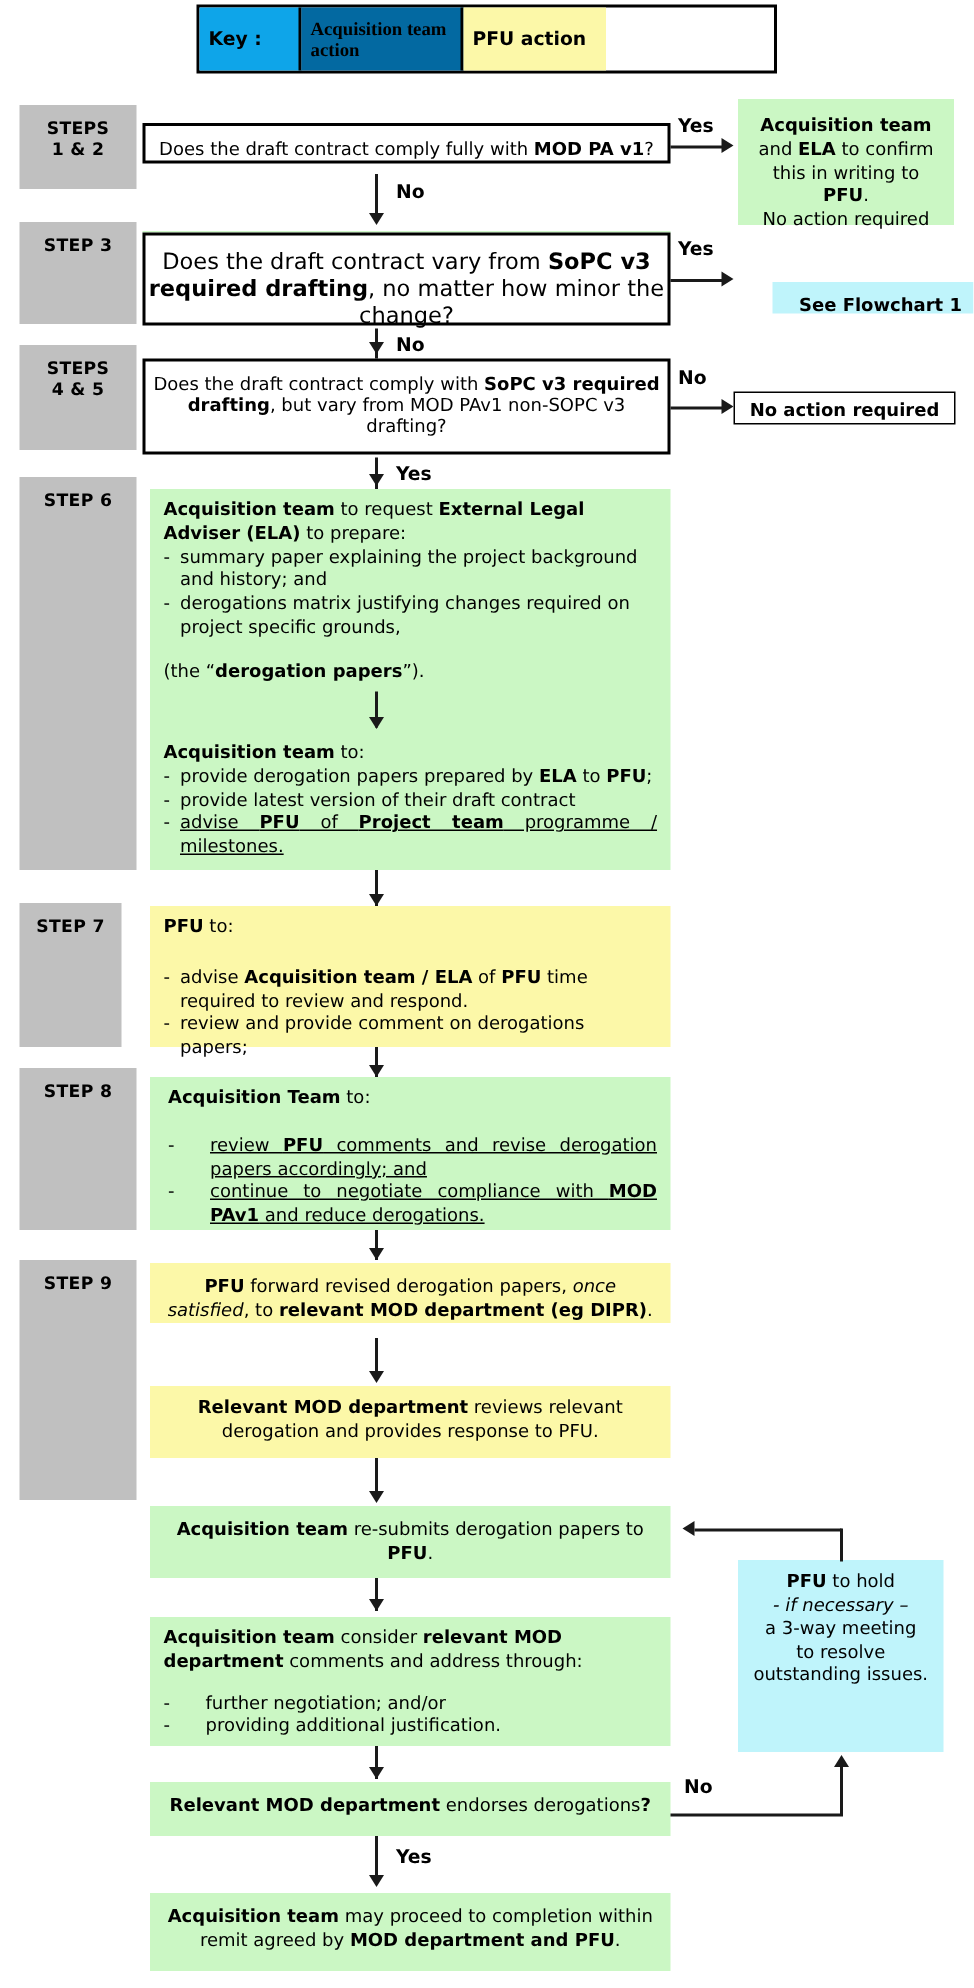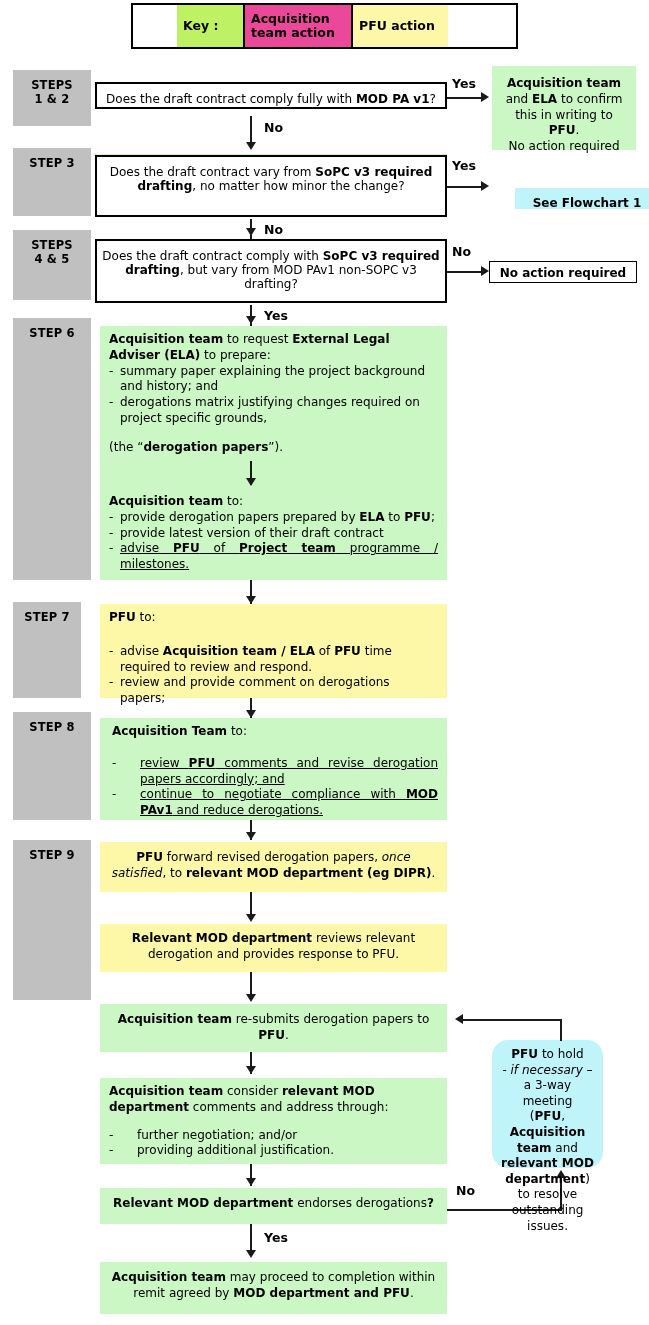--- a/index.html
+++ b/index.html
@@ -33,22 +33,22 @@
     box-sizing: border-box;
     display: flex;
     align-items: center;
     padding: 3px 6px;
     font-size: 12.5px;
     font-weight: bold;
     line-height: 1.12;
     border-right: 2px solid #000;
   }
   .key-cell:last-child { border-right: none; }
-  .key-label  { width: 68px; background:#bef264; justify-content:flex-start; align-items:center;margin-left:44px;}
-  .key-green  { width: 108px; background:#ec4899; }
+  .key-label  { width: 68px; background:#0ea5e9; justify-content:flex-start; align-items:center;}
+  .key-green  { width: 108px; background:#0369a1;font-family:Liberation Serif, serif; }
   .key-blue   { width: 116px; background:#bff4fb; }
   .key-yellow { width: 95px;  background:#fcf8a8; }
 
   
   .step-label {
     background: #c0c0c0;
     color: #000;
     font-size: 11.5px;
     font-weight: bold;
     letter-spacing: 0.2px;
@@ -187,21 +187,21 @@
     <div><span>this in writing to </span><span class="bold">PFU</span><span>.</span></div>
     <div>No action required</div>
   </div>
 
   <div class="abs vline" style="left:250px; top:116px; height:28px;"></div>
   <div class="abs arrow-down" style="left:246px; top:142px;"></div>
   <div class="abs edge-label" style="left:264px; top:120px;">No</div>
 
   <div class="abs greenband" style="left:95px; top:154px; width:352px; height:10px;"></div>
   <div class="abs decision" style="left:95px; top:155px; width:352px; height:62px;">
-    <div style="font-size:12px;">
+    <div style="font-size:15px;">
       <span>Does the draft contract vary from </span><span class="bold">SoPC v3 required drafting</span><span>, no matter how minor the change?</span>
     </div>
   </div>
 
   <div class="abs hline" style="left:447px; top:186px; width:35px;"></div>
   <div class="abs arrow-right" style="left:481px; top:181px;"></div>
   <div class="abs edge-label" style="left:452px; top:158px;">Yes</div>
 
   <div class="abs box box-blue ctr bold" style="left:492px; top:188px; width:144px; height:21px; padding-top:8px;margin-left:23px;">See Flowchart 1</div>
 
@@ -277,21 +277,21 @@
     <div style="height:16px;"></div>
     <ul>
       <li class="li-wide just"><span>review </span><span class="bold">PFU</span><span> comments and revise derogation papers   accordingly; and</span></li>
       <li class="li-wide just"><span>continue to negotiate compliance with </span><span class="bold">MOD PAv1</span><span> and  reduce derogations.</span></li>
     </ul>
   </div>
 
   <div class="abs vline" style="left:250px; top:820px; height:20px;"></div>
   <div class="abs arrow-down" style="left:246px; top:832px;"></div>
 
-  <div class="abs box box-yellow ctr" style="left:100px; top:842px; width:347px; height:50px; padding-top:8px;">
+  <div class="abs box box-yellow ctr" style="left:100px; top:842px; width:347px; height:40px; padding-top:8px;">
     <div>
       <span class="bold">PFU</span><span> forward revised derogation papers, </span><span class="ital">once satisfied</span><span>, to </span><span class="bold">relevant MOD department (eg DIPR)</span><span>.</span>
     </div>
   </div>
 
   <div class="abs vline" style="left:250px; top:892px; height:28px;"></div>
   <div class="abs arrow-down" style="left:246px; top:914px;"></div>
 
   <div class="abs box box-yellow ctr" style="left:100px; top:924px; width:347px; height:48px; padding-top:7px;">
     <div>
@@ -339,25 +339,24 @@
   <div class="abs vline" style="left:250px; top:1224px; height:32px;"></div>
   <div class="abs arrow-down" style="left:246px; top:1250px;"></div>
   <div class="abs edge-label" style="left:264px; top:1230px;">Yes</div>
 
   <div class="abs box box-green ctr" style="left:100px; top:1262px; width:347px; height:52px; padding-top:8px;">
     <div>
       <span class="bold">Acquisition team</span><span> may proceed to completion within remit agreed by </span><span class="bold">MOD department and PFU</span><span>.</span>
     </div>
   </div>
 
-  <div class="abs box box-blue ctr" style="left:492px; top:1040px; width:111px; height:128px; padding-top:7px; line-height:1.3;border-radius:16px;">
+  <div class="abs box box-blue ctr" style="left:492px; top:1040px; width:137px; height:128px; padding-top:7px; line-height:1.3;">
     <div><span class="bold">PFU</span><span> to hold</span></div>
     <div class="ital">- if necessary –</div>
     <div>a 3-way meeting</div>
-    <div><span>(</span><span class="bold">PFU</span><span>, </span><span class="bold">Acquisition team</span><span> and </span><span class="bold">relevant MOD department</span><span>)</span></div>
     <div>to resolve outstanding issues.</div>
   </div>
 
   <div class="abs vline" style="left:560px; top:1019px; height:22px;"></div>
   <div class="abs hline" style="left:463px; top:1019px; width:98px;"></div>
   <div class="abs arrow-left" style="left:455px; top:1014px;"></div>
 
 </div>
 
 </body></html>

